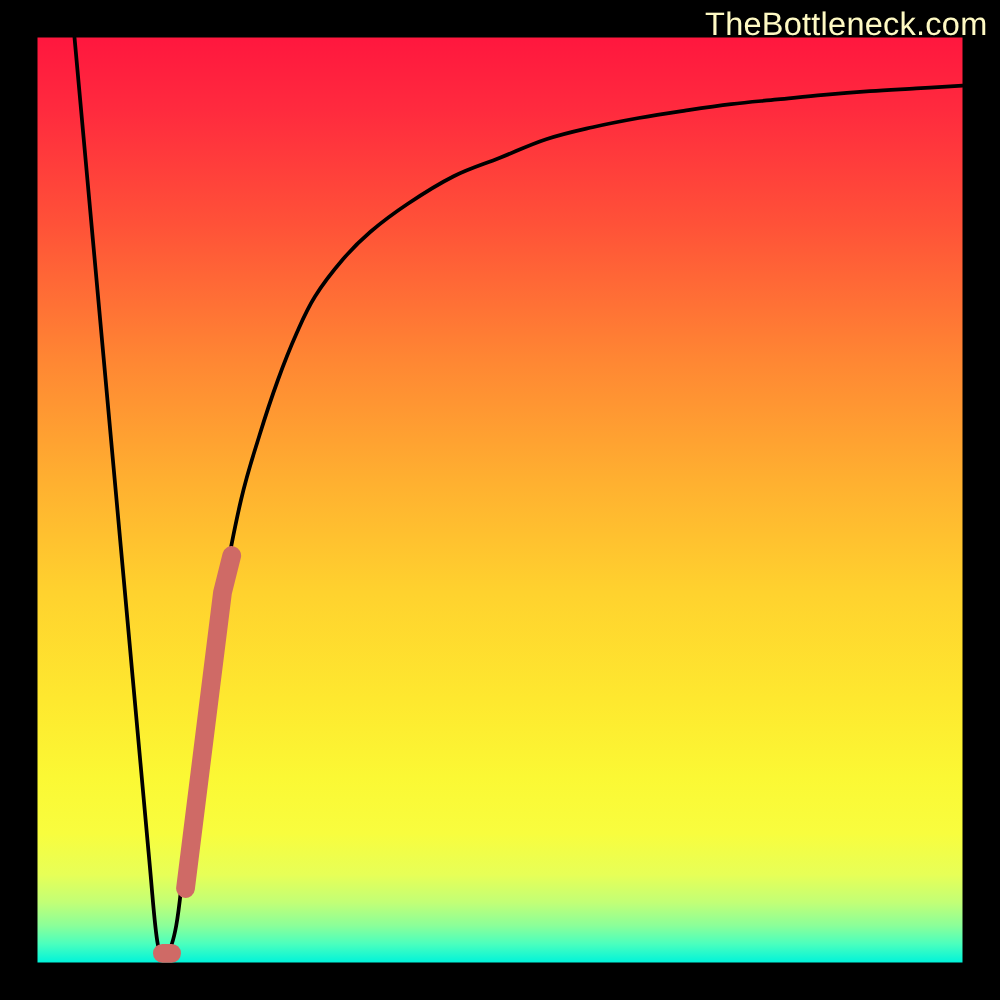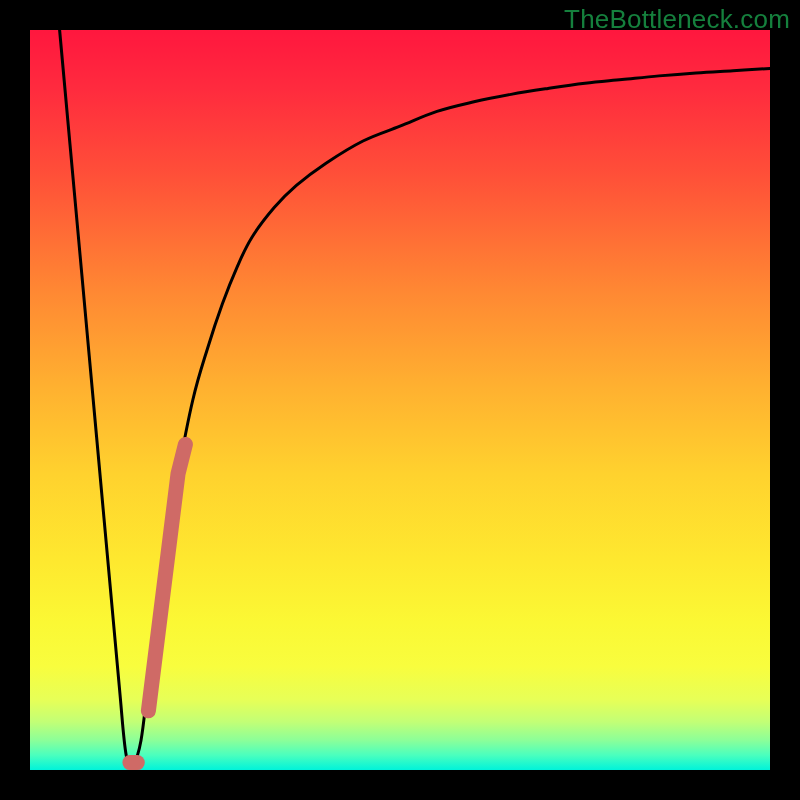--- a/index.html
+++ b/index.html
@@ -39,21 +39,21 @@
       #c2ff76 93.5%,
       #8bff99 96%,
       #4affbe 98%,
       #00f3da 100%
     );
   }
   .watermark {
     position: absolute;
     top: 4px;
     right: 10px;
-    color: #15803d;
+    color: #fef9c3;
     font-size: 26px;
     font-weight: 500;
     letter-spacing: 0.2px;
     user-select: none;
   }
   svg.curve {
     position: absolute;
     left: 0;
     top: 0;
     width: 740px;

